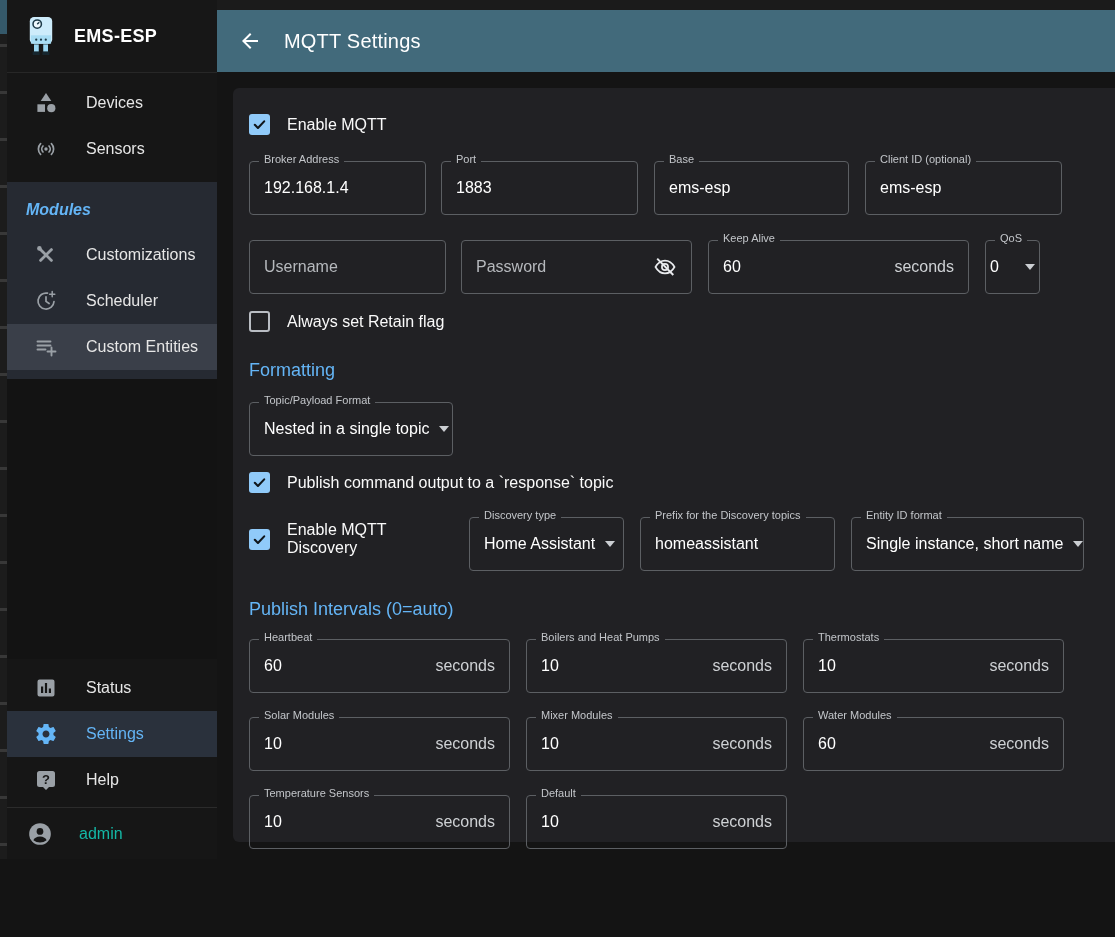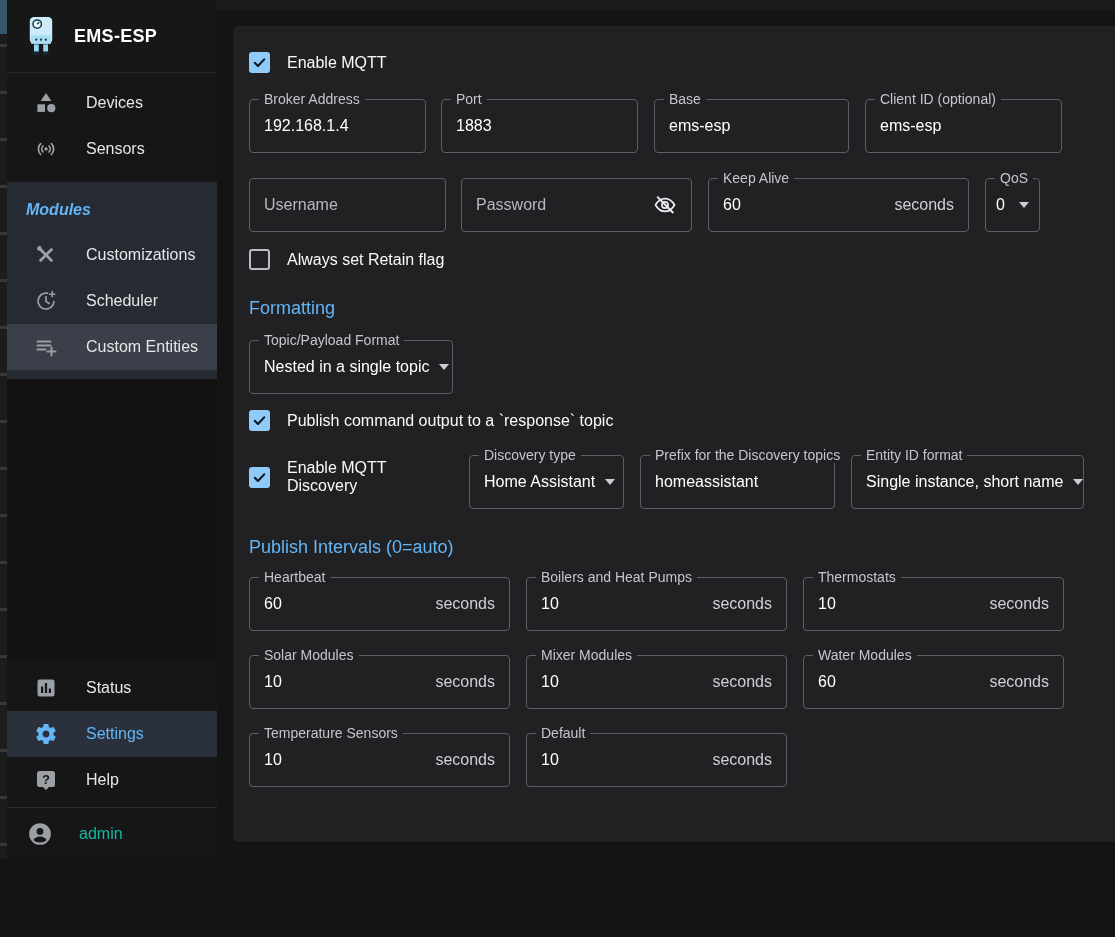--- a/index.html
+++ b/index.html
@@ -47,37 +47,37 @@
   .checkrow { display:flex; align-items:center; gap:17px; }
   .checkbox { width:21px; height:21px; border-radius:3px; flex:none; cursor:pointer; }
   .checkbox.on { background:#90caf9; display:flex; align-items:center; justify-content:center; }
   .checkbox.off { border:2px solid #b9bdc3; background:transparent; }
   .checklabel { color:#fafafa; font-size:16px; }
 
   .frow { display:flex; gap:15px; }
   .field { position:relative; height:54px; border:1px solid #5c5f63; border-radius:4px;
            display:flex; align-items:center; padding:0 14px; background:transparent; }
   .flabel { position:absolute; top:-9px; left:9px; padding:0 5px; background:#212124;
-            font-size:14px; color:#c3c6ca; white-space:nowrap; }
+            font-size:11px; color:#c3c6ca; white-space:nowrap; }
   .fvalue { font-size:16px; color:#fff; flex:1; white-space:nowrap; }
   .fsuffix { font-size:16px; color:#ced1d4; }
   .field input { flex:1; min-width:0; background:transparent; border:0; outline:0; color:#fff;
                  font:16px "Liberation Sans", sans-serif; }
   .field input::placeholder { color:#b6b9bd; opacity:1; }
   .select { cursor:pointer; }
   .caret { width:0; height:0; border-left:5px solid transparent; border-right:5px solid transparent;
            border-top:6px solid #cbced2; margin-left:10px; flex:none; }
   .eye-btn { width:24px; height:24px; cursor:pointer; flex:none; display:flex; }
 
   .section-h { color:#64b5f6; font-size:18px; font-weight:normal; }
   .igrid { display:grid; grid-template-columns:261px 261px 261px; column-gap:16px; row-gap:24px; }
 
   
   .w177{width:177px;flex:none}.w197{width:197px;flex:none}.w195{width:195px;flex:none}
-  .w231{width:231px;flex:none}.w261{width:261px;flex:none}.w55{width:55px;flex:none;padding:0 10px}
+  .w231{width:231px;flex:none}.w261{width:261px;flex:none}.w55{width:55px;flex:none;padding:0 4px}
   .w204{width:204px;flex:none}.w155{width:155px;flex:none}.w233{width:233px;flex:none}
 
   
   .mb26{margin-bottom:26px}.mb25{margin-bottom:25px}.mt17{margin-top:17px}
   .mt28{margin-top:28px}.mb21{margin-bottom:21px}.mt16{margin-top:16px}.mb19{margin-bottom:19px}
   .disc-row { display:flex; align-items:flex-start; gap:16px; margin-top:16px; }
   .disc-left { width:204px; flex:none; margin-top:12px; }
   .disc-fields { display:flex; gap:16px; margin-top:8px; }
 </style>
 </head>
@@ -206,20 +206,28 @@
           <path d="M12 14.2 c-3.1 0-5.6 1.6-6.1 3.6 a10 10 0 0 0 12.2 0 c-.5-2-3-3.6-6.1-3.6 Z" fill="#161616"></path>
         </svg>
       </span>
       <span class="lbl">admin</span>
     </div>
   </nav>
 
   <div class="content-col">
     <div class="top-strip"></div>
 
+    <header class="appbar">
+      <span class="back-btn">
+        <svg width="24" height="24" viewBox="0 0 24 24" fill="#ffffff">
+          <path d="M20 11H7.8l5.6-5.6L12 4l-8 8 8 8 1.4-1.4L7.8 13H20v-2z"></path>
+        </svg>
+      </span>
+      <span class="appbar-title">MQTT Settings</span>
+    </header>
 
     <main class="main">
       <section class="card">
 
         <div class="checkrow mb26">
           <span class="checkbox on">
             <svg width="15" height="15" viewBox="0 0 24 24" fill="none" stroke="#10161b" stroke-width="3.4" stroke-linecap="round" stroke-linejoin="round">
                 <path d="M4.5 12.5 l5 5 L19.5 7"></path>
               </svg>
           </span>

